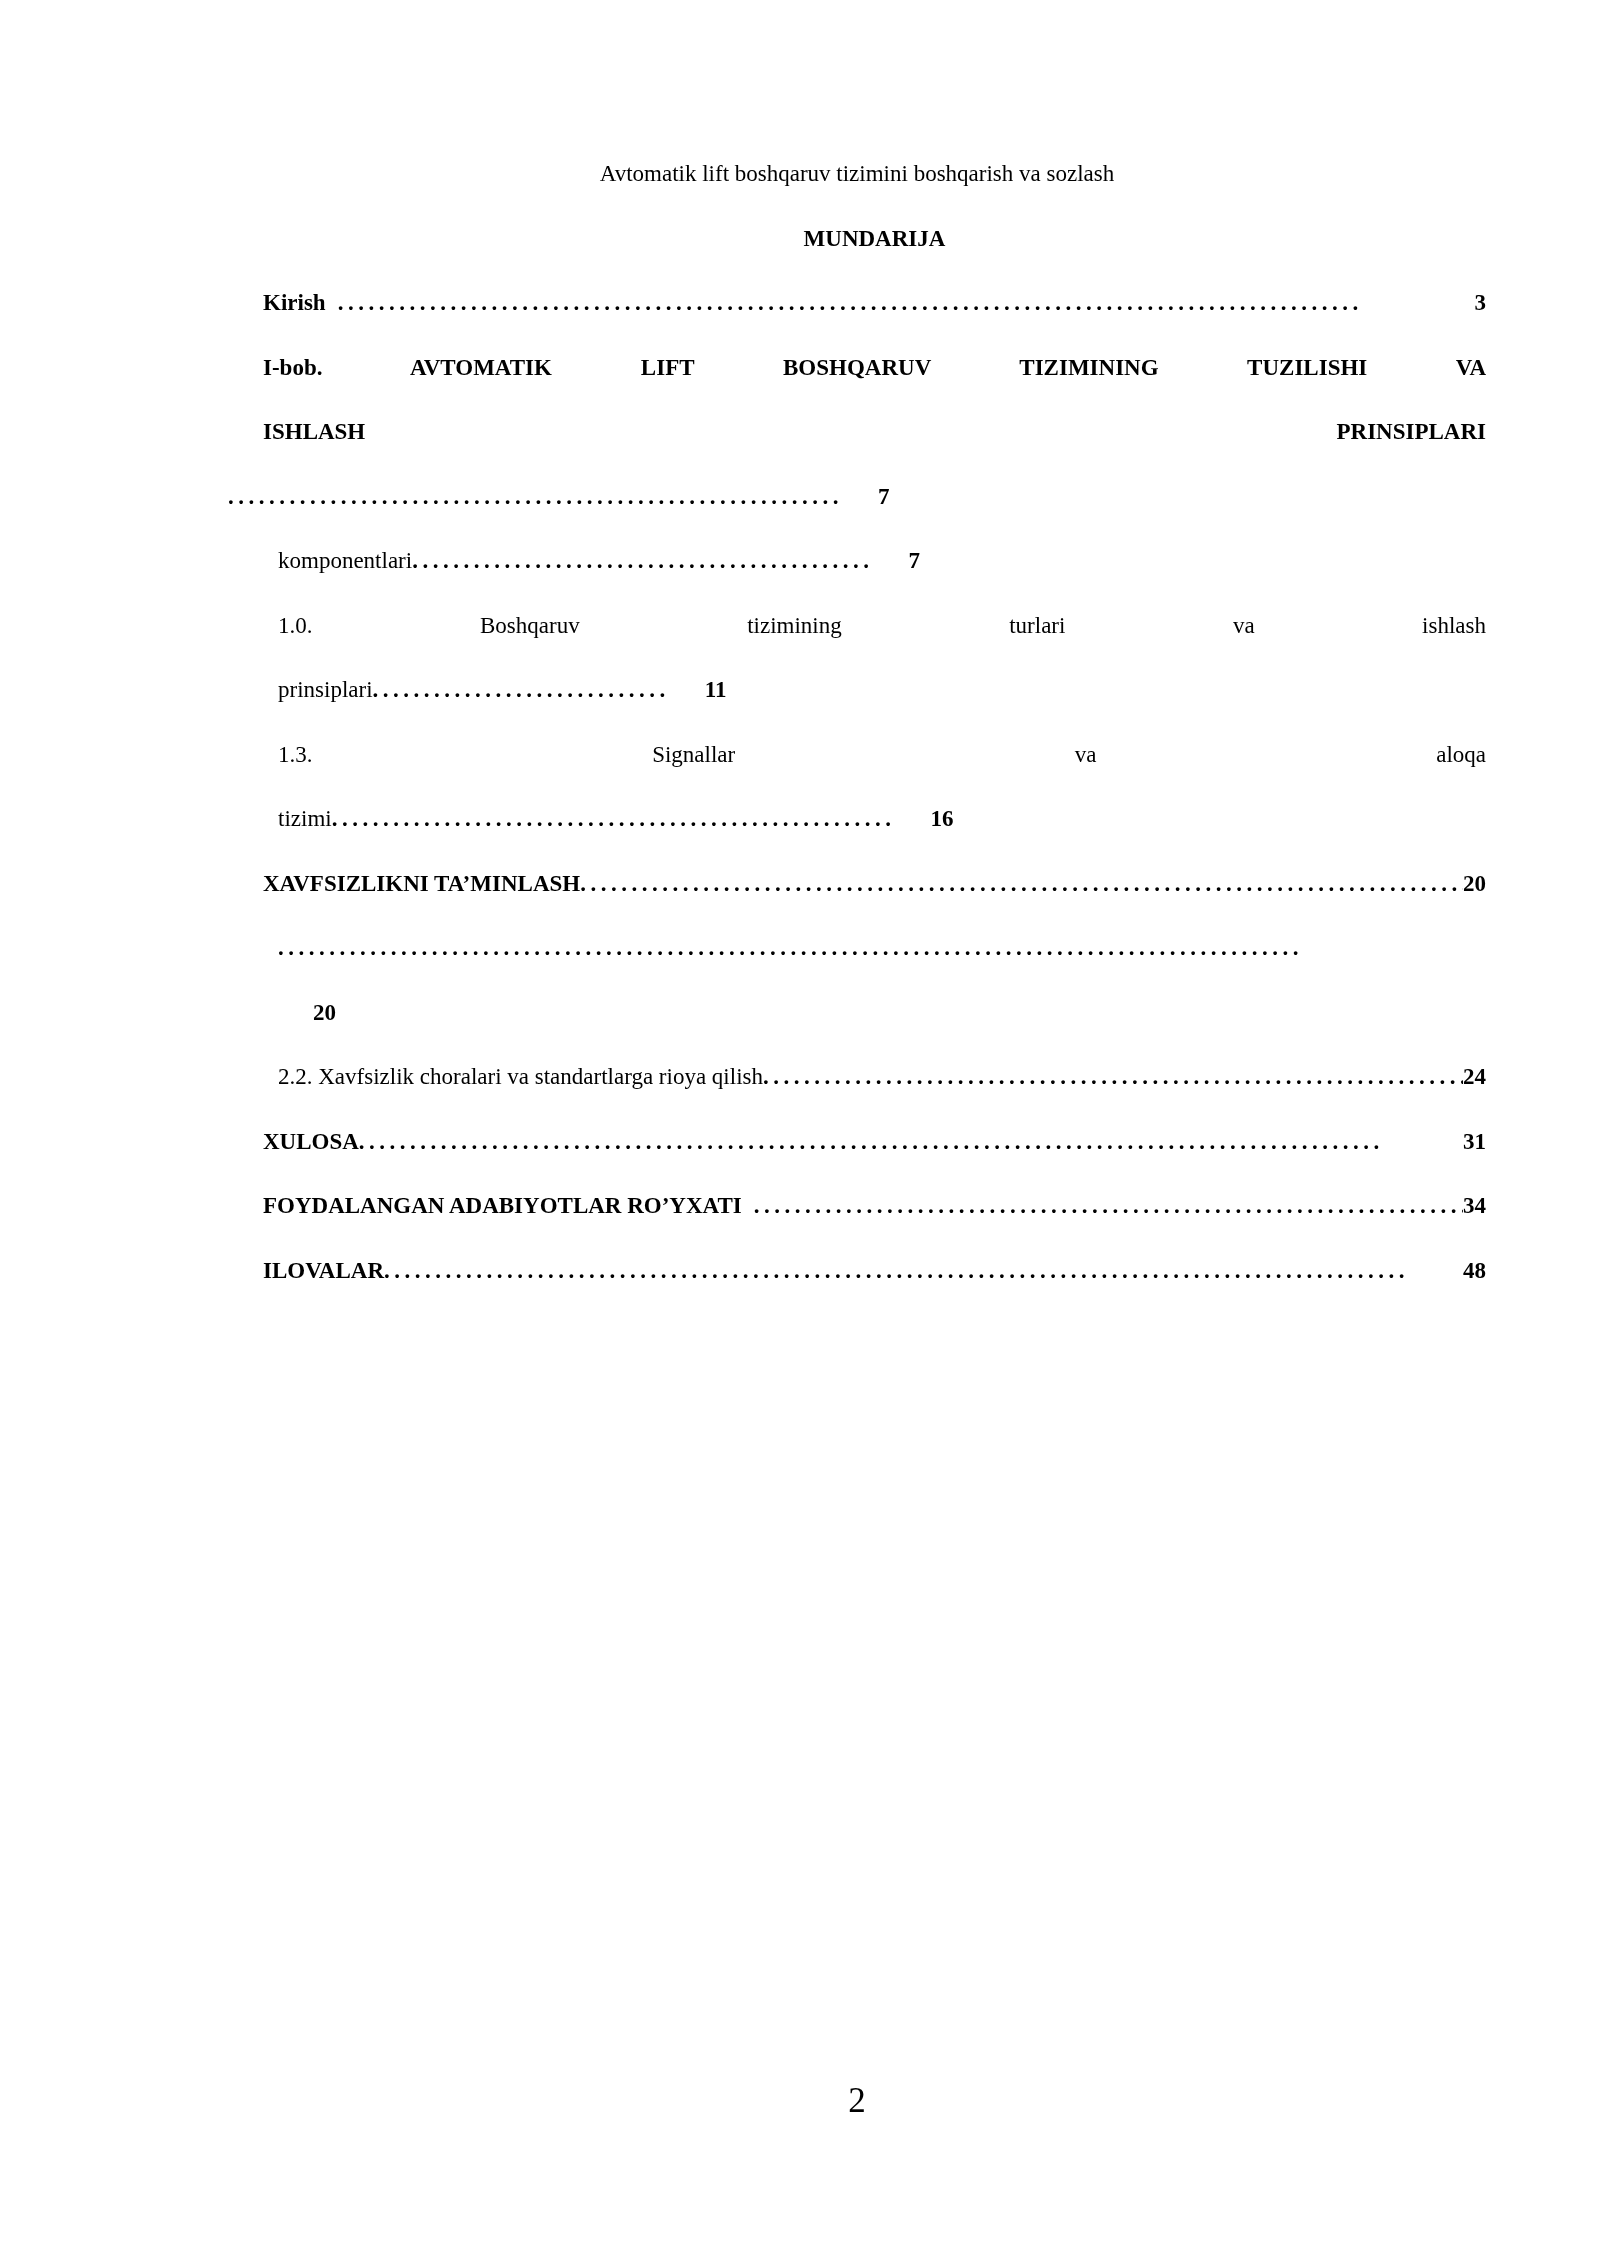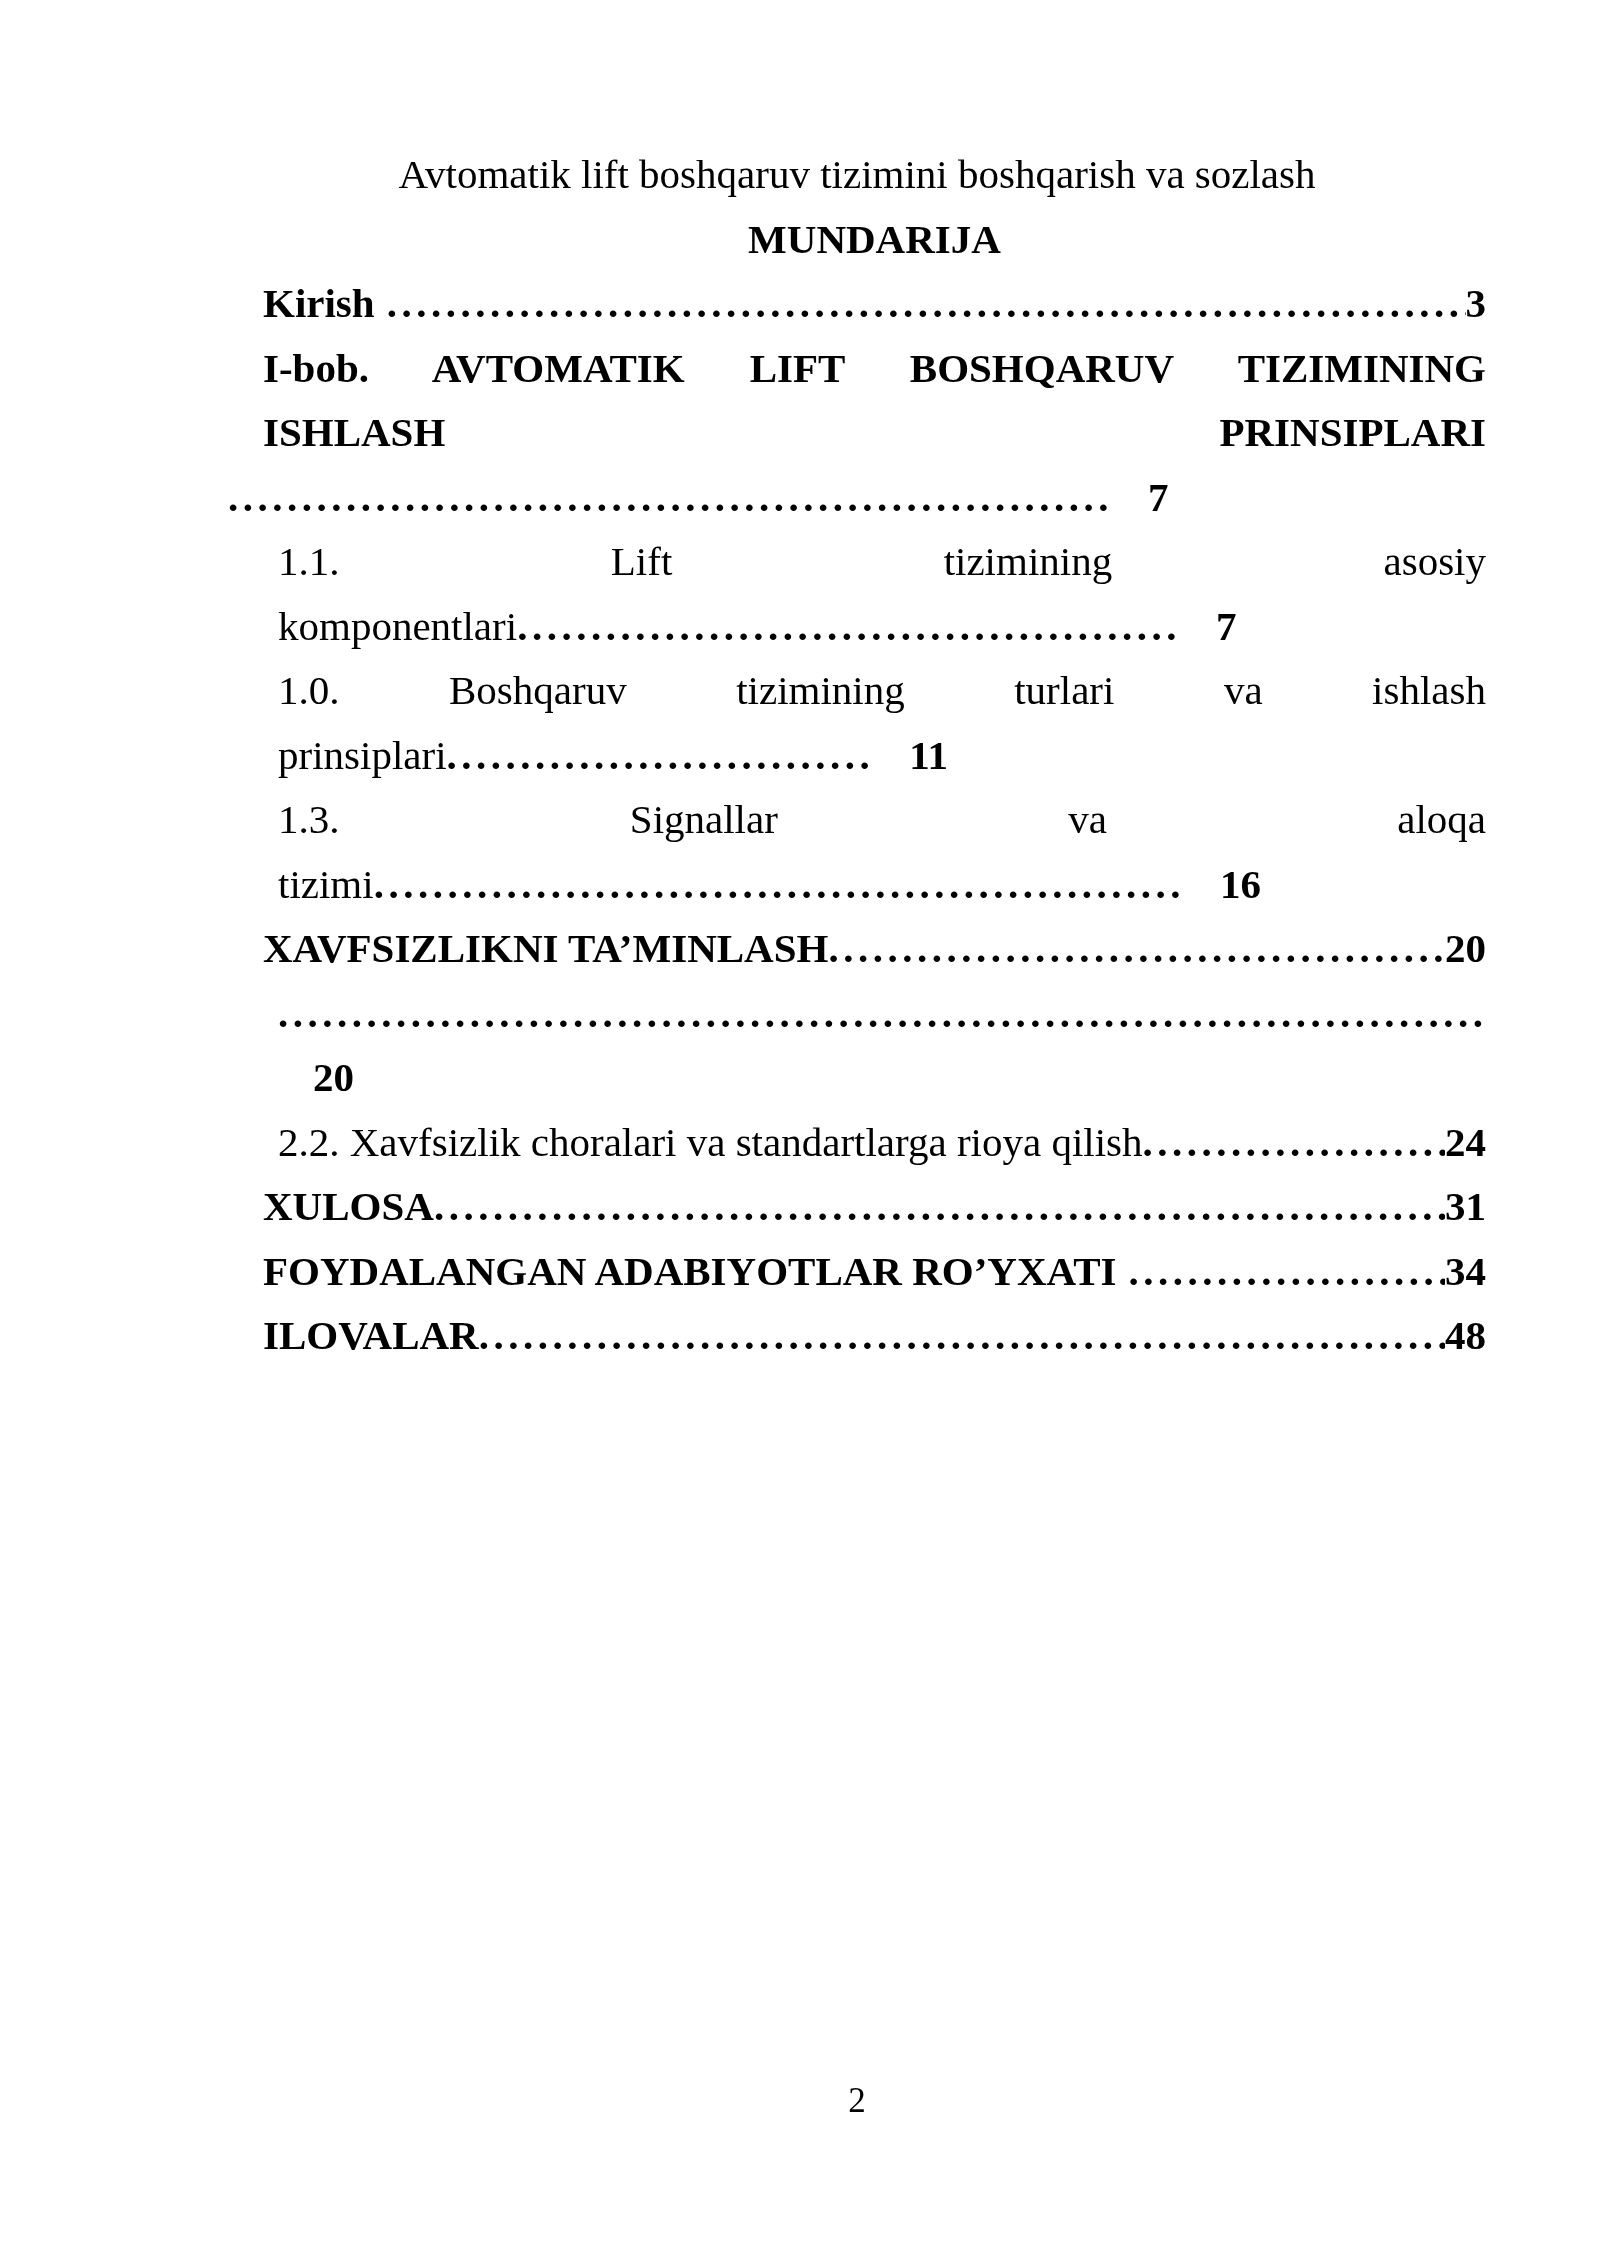--- a/index.html
+++ b/index.html
@@ -11,21 +11,21 @@
     font-family:"Liberation Serif","DejaVu Serif",serif;
     color:#000000;
     overflow:hidden;
   }
   .content{
     position:absolute;
     left:228px;top:142px;
     width:1258px;
   }
   .ln{
-    font-size:41px;
+    font-size:23px;
     line-height:64.5px;
     height:64.5px;
     white-space:nowrap;
     overflow:hidden;
   }
   .spread{
     white-space:normal;
     text-align:justify;
     text-align-last:justify;
   }
@@ -70,21 +70,20 @@
     </div>
 
     <div class="ln spread b">I-bob. AVTOMATIK LIFT BOSHQARUV TIZIMINING TUZILISHI VA</div>
 
     <div class="ln spread b">ISHLASH PRINSIPLARI</div>
 
     <div class="ln">
       <span class="dots">............................................................</span><span class="b">7</span>
     </div>
 
-    <div class="ln spread ind">1.1. Lift tizimining asosiy</div>
 
     <div class="ln ind">
       <span>komponentlari</span><span class="dots">.............................................</span><span class="b">7</span>
     </div>
 
     <div class="ln spread ind">1.0. Boshqaruv tizimining turlari va ishlash</div>
 
     <div class="ln ind">
       <span>prinsiplari</span><span class="dots">.............................</span><span class="b">11</span>
     </div>

